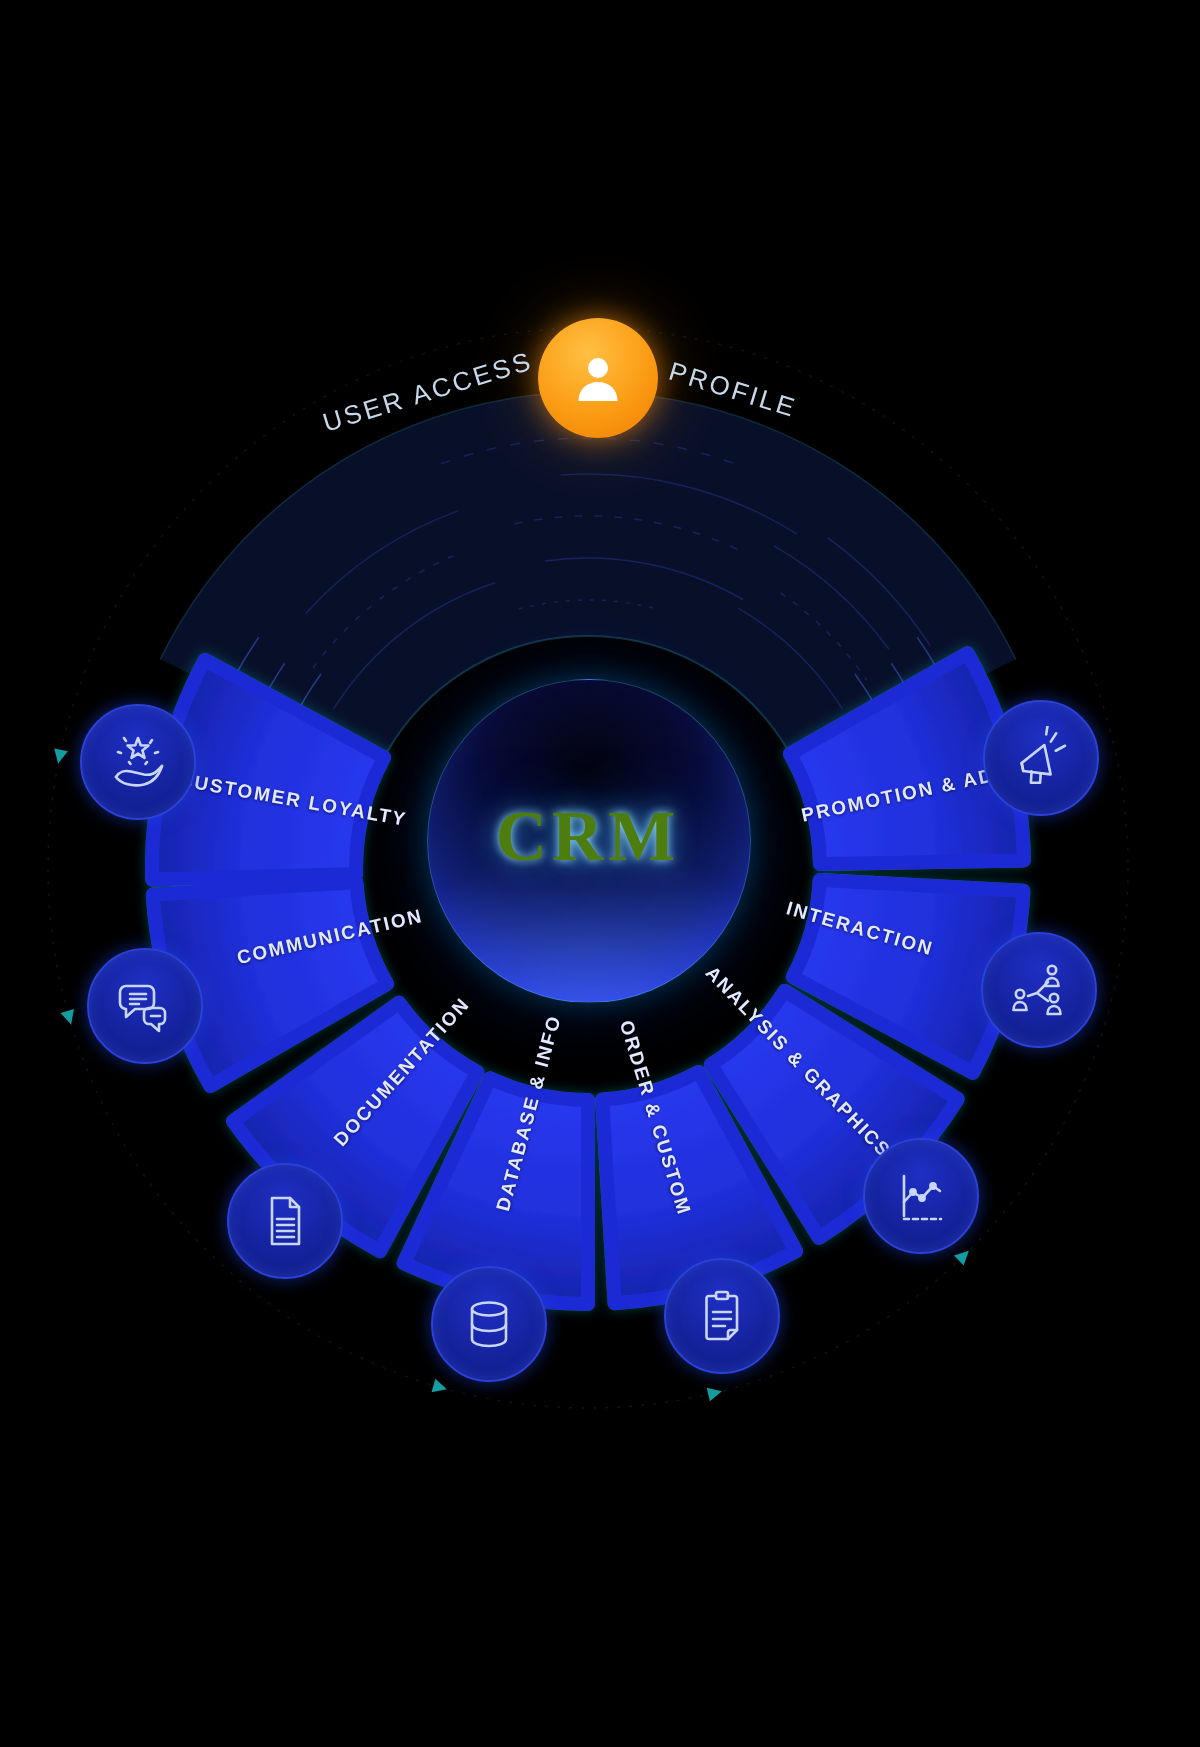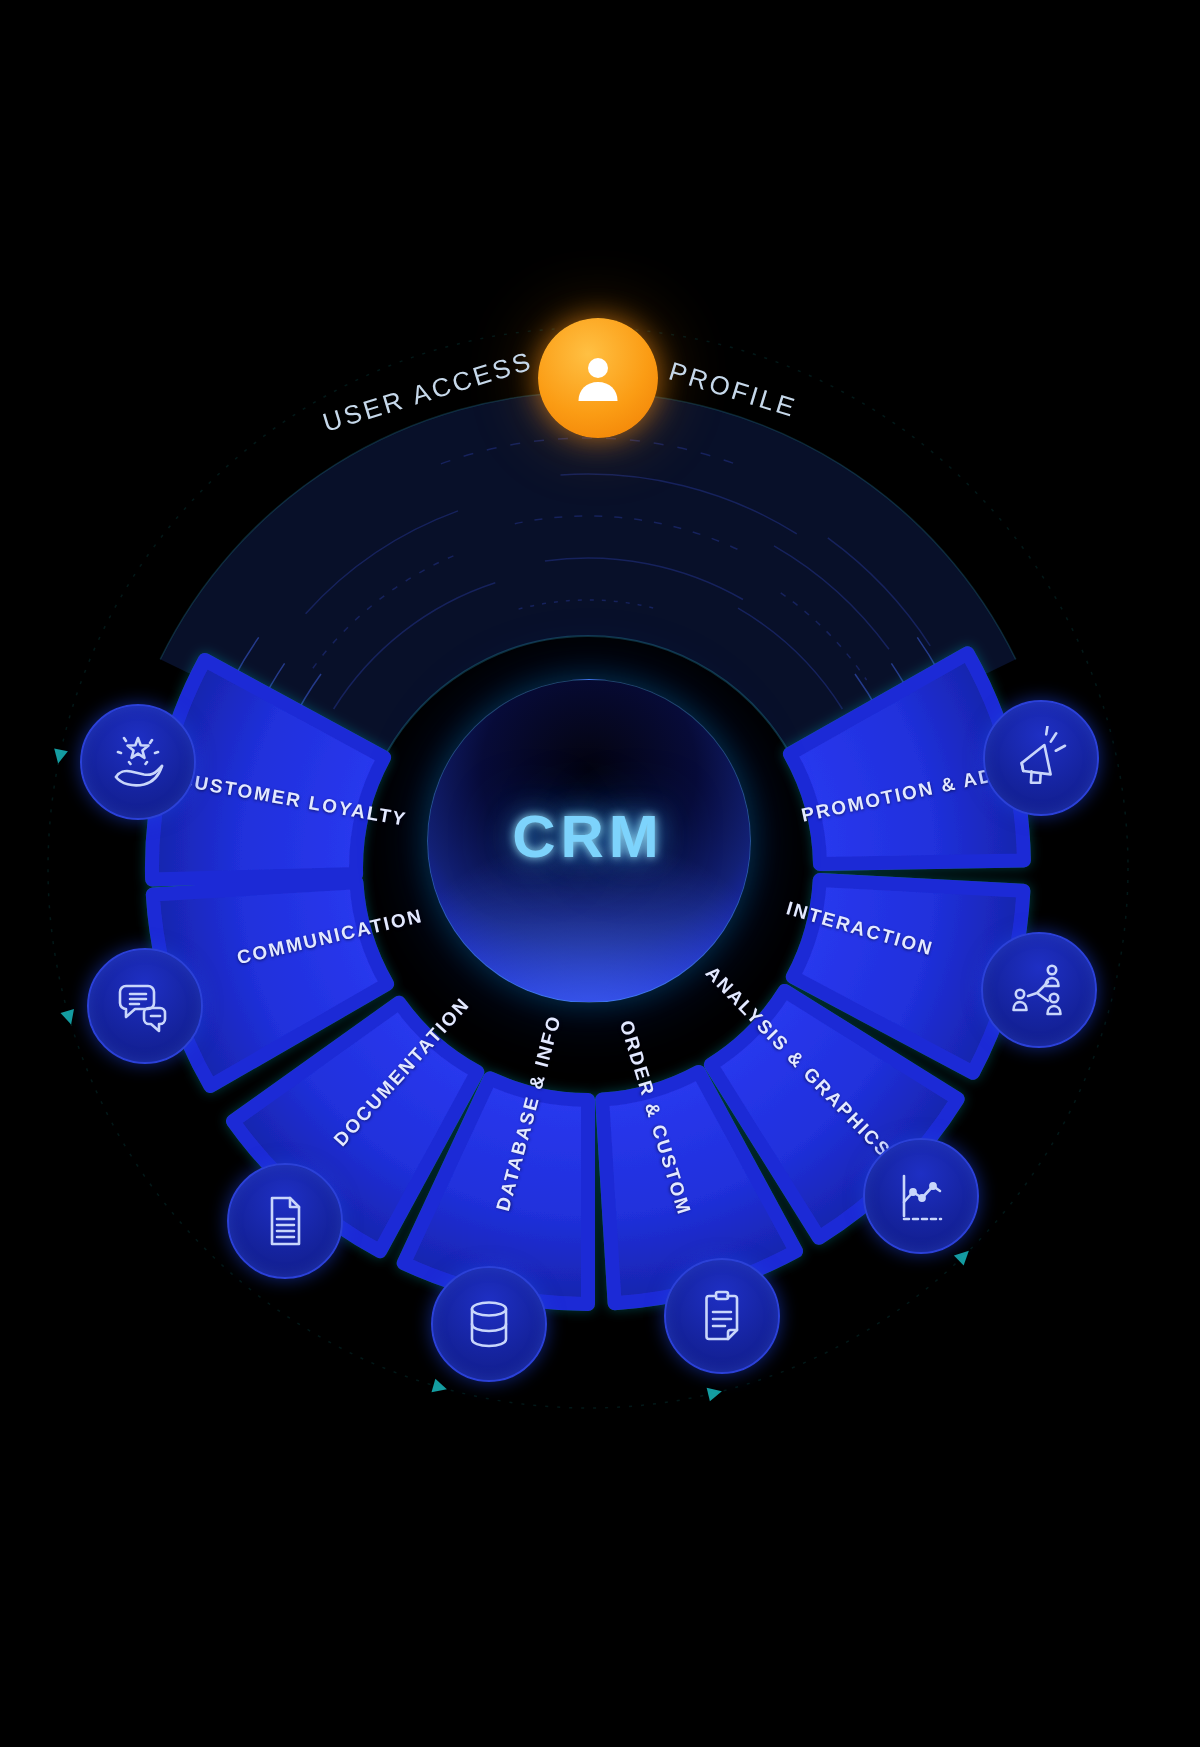--- a/index.html
+++ b/index.html
@@ -7,22 +7,22 @@
          font-family:"Liberation Sans", sans-serif;}
   #wheel-svg{position:absolute;left:0;top:0;}
   
   .center-circle{position:absolute;left:427px;top:679px;width:322px;height:322px;border-radius:50%;
      background:
        radial-gradient(circle at 50% 120%, rgba(70,105,255,.85), rgba(70,105,255,0) 55%),
        radial-gradient(circle at 50% 28%, #04040f 0%, #070b38 38%, #122074 62%, #1d2ed2 85%, #2c40ee 100%);
      border:1px solid rgba(90,220,255,.28);
      box-shadow:0 0 30px rgba(0,200,255,.22), 0 0 70px rgba(20,80,255,.25);}
   .crm-title{position:absolute;left:588px;top:836px;transform:translate(-50%,-50%);
-     font-size:60px;font-weight:800;letter-spacing:5px;color:#7dd3fc;
-     text-shadow:0 0 10px rgba(160,235,255,.95),0 0 28px rgba(70,180,255,.85),0 0 62px rgba(30,120,255,.6);}
+     font-size:71px;font-weight:800;letter-spacing:5px;color:#4d7c0f;
+     text-shadow:0 0 10px rgba(160,235,255,.95),0 0 28px rgba(70,180,255,.85),0 0 62px rgba(30,120,255,.6);font-family:Liberation Serif, serif;}
   .seg-label{position:absolute;white-space:nowrap;font-size:19px;font-weight:600;color:#e3e9ff;
      letter-spacing:2px;text-shadow:0 1px 3px rgba(0,0,30,.6);}
   .icon-circle{position:absolute;width:112px;height:112px;border-radius:50%;
      background:radial-gradient(circle at 50% 30%, #1e2fc4 0%, #15239e 55%, #101b82 100%);
      border:2px solid #2b41d8;
      box-shadow:0 0 18px rgba(30,70,230,.55), inset 0 0 14px rgba(80,120,255,.25);
      display:flex;align-items:center;justify-content:center;}
   .icon-circle svg{display:block;}
   .ic{stroke:#c9d6fb;stroke-width:2.6;fill:none;stroke-linecap:round;stroke-linejoin:round;}
   .profile-node{position:absolute;left:538px;top:318px;width:120px;height:120px;border-radius:50%;

